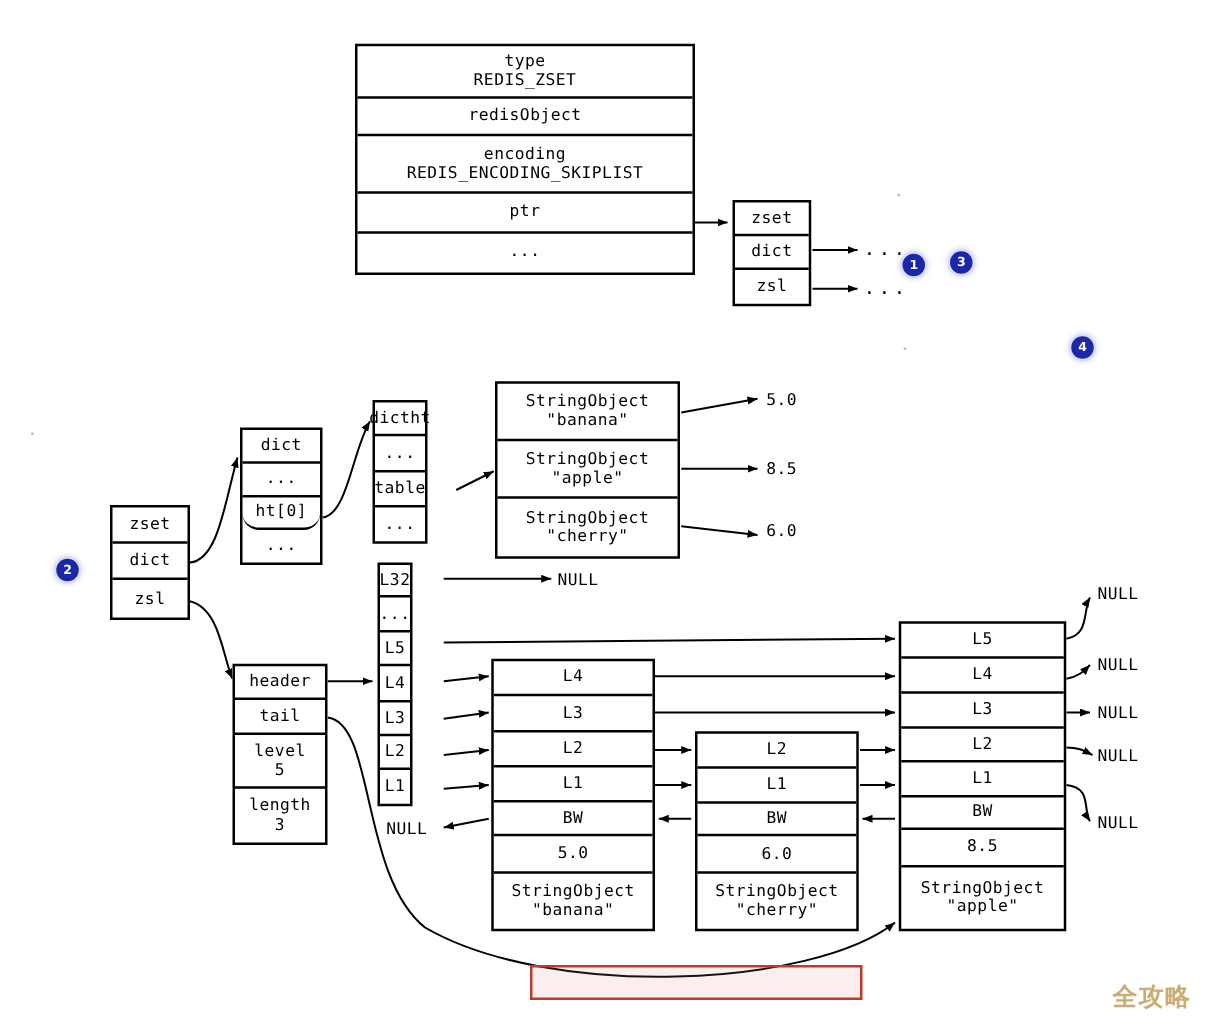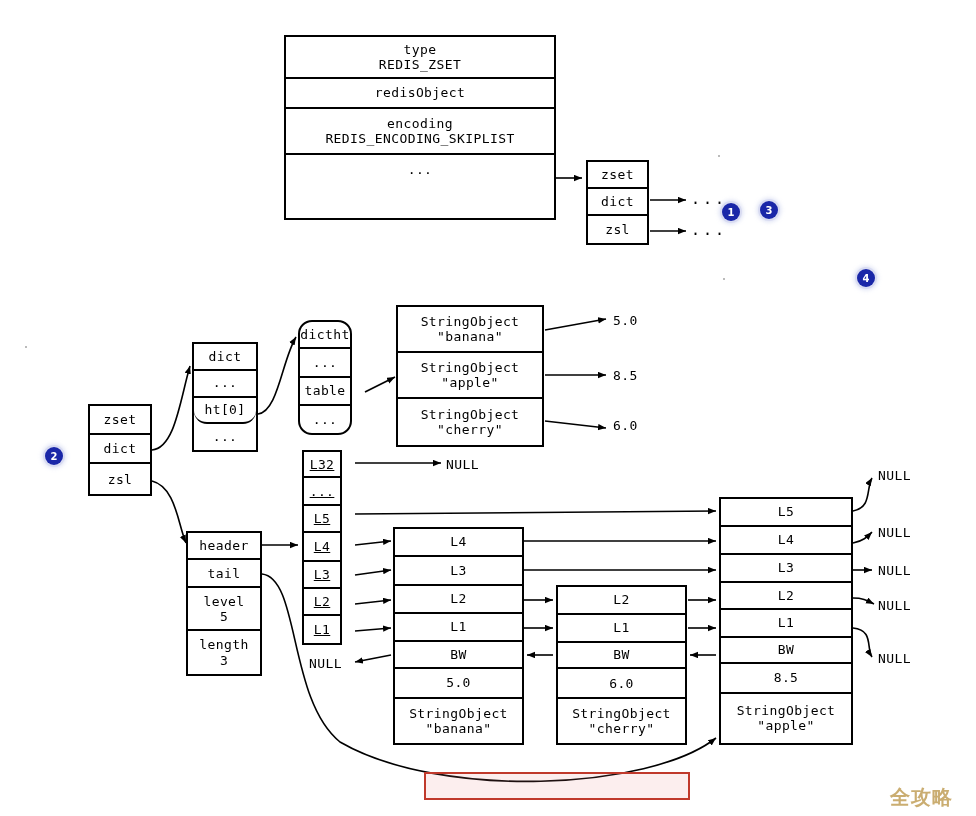--- a/index.html
+++ b/index.html
@@ -157,20 +157,23 @@
   <div class="box" style="left:284px;top:35px;width:272px;height:185px;">
     <div class="cell" style="height:42px;">
       <span>type</span>
       <span class="l2">REDIS_ZSET</span>
     </div>
     <div class="cell" style="height:30px;"><span>redisObject</span></div>
     <div class="cell" style="height:46px;">
       <span>encoding</span>
       <span class="l2">REDIS_ENCODING_SKIPLIST</span>
     </div>
+    <div class="cell" style="height:32px;">
+      <span>ptr</span>
+    </div>
     <div class="cell" style="height:30px;">
       <span>...</span>
     </div>
   </div>
 
   <div class="box" style="left:586px;top:160px;width:63px;height:85px;">
     <div class="cell" style="height:28px;">zset</div>
     <div class="cell" style="height:29px;">dict</div>
     <div class="cell" style="height:28px;">zsl</div>
   </div>
@@ -183,21 +186,21 @@
     <div class="cell" style="height:31px;">zsl</div>
   </div>
 
   <div class="box" style="left:192px;top:342px;width:66px;height:110px;">
     <div class="cell" style="height:27px;">dict</div>
     <div class="cell" style="height:27px;">...</div>
     <div class="cell" style="height:27px;border-radius:13px;">ht[0]</div>
     <div class="cell" style="height:26px;">...</div>
   </div>
 
-  <div class="box" style="left:298px;top:320px;width:54px;height:115px;border-radius:14px;">
+  <div class="box" style="left:298px;top:320px;width:44px;height:115px;">
     <div class="cell" style="height:28px;">dictht</div>
     <div class="cell" style="height:29px;">...</div>
     <div class="cell" style="height:29px;">table</div>
     <div class="cell" style="height:28px;">...</div>
   </div>
 
   <div class="box" style="left:396px;top:305px;width:148px;height:142px;">
     <div class="cell" style="height:47px;">
       <span>StringObject</span>
       <span class="l2">"banana"</span>
@@ -221,21 +224,21 @@
     <div class="cell" style="height:44px;text-align:center;">
       <span>level</span>
       <span class="l2">5</span>
     </div>
     <div class="cell" style="height:44px;">
       <span>length</span>
       <span class="l2">3</span>
     </div>
   </div>
 
-  <div class="box" style="left:302px;top:450px;width:40px;height:195px;text-decoration:underline;">
+  <div class="box" style="left:302px;top:450px;width:28px;height:195px;">
     <div class="cell" style="height:27px;">L32</div>
     <div class="cell" style="height:28px;">...</div>
     <div class="cell" style="height:28px;">L5</div>
     <div class="cell" style="height:29px;">L4</div>
     <div class="cell" style="height:28px;">L3</div>
     <div class="cell" style="height:27px;">L2</div>
     <div class="cell" style="height:28px;">L1</div>
   </div>
   <div class="lbl" style="left:446px;top:457px;">NULL</div>
   <div class="lbl" style="left:309px;top:656px;">NULL</div>

